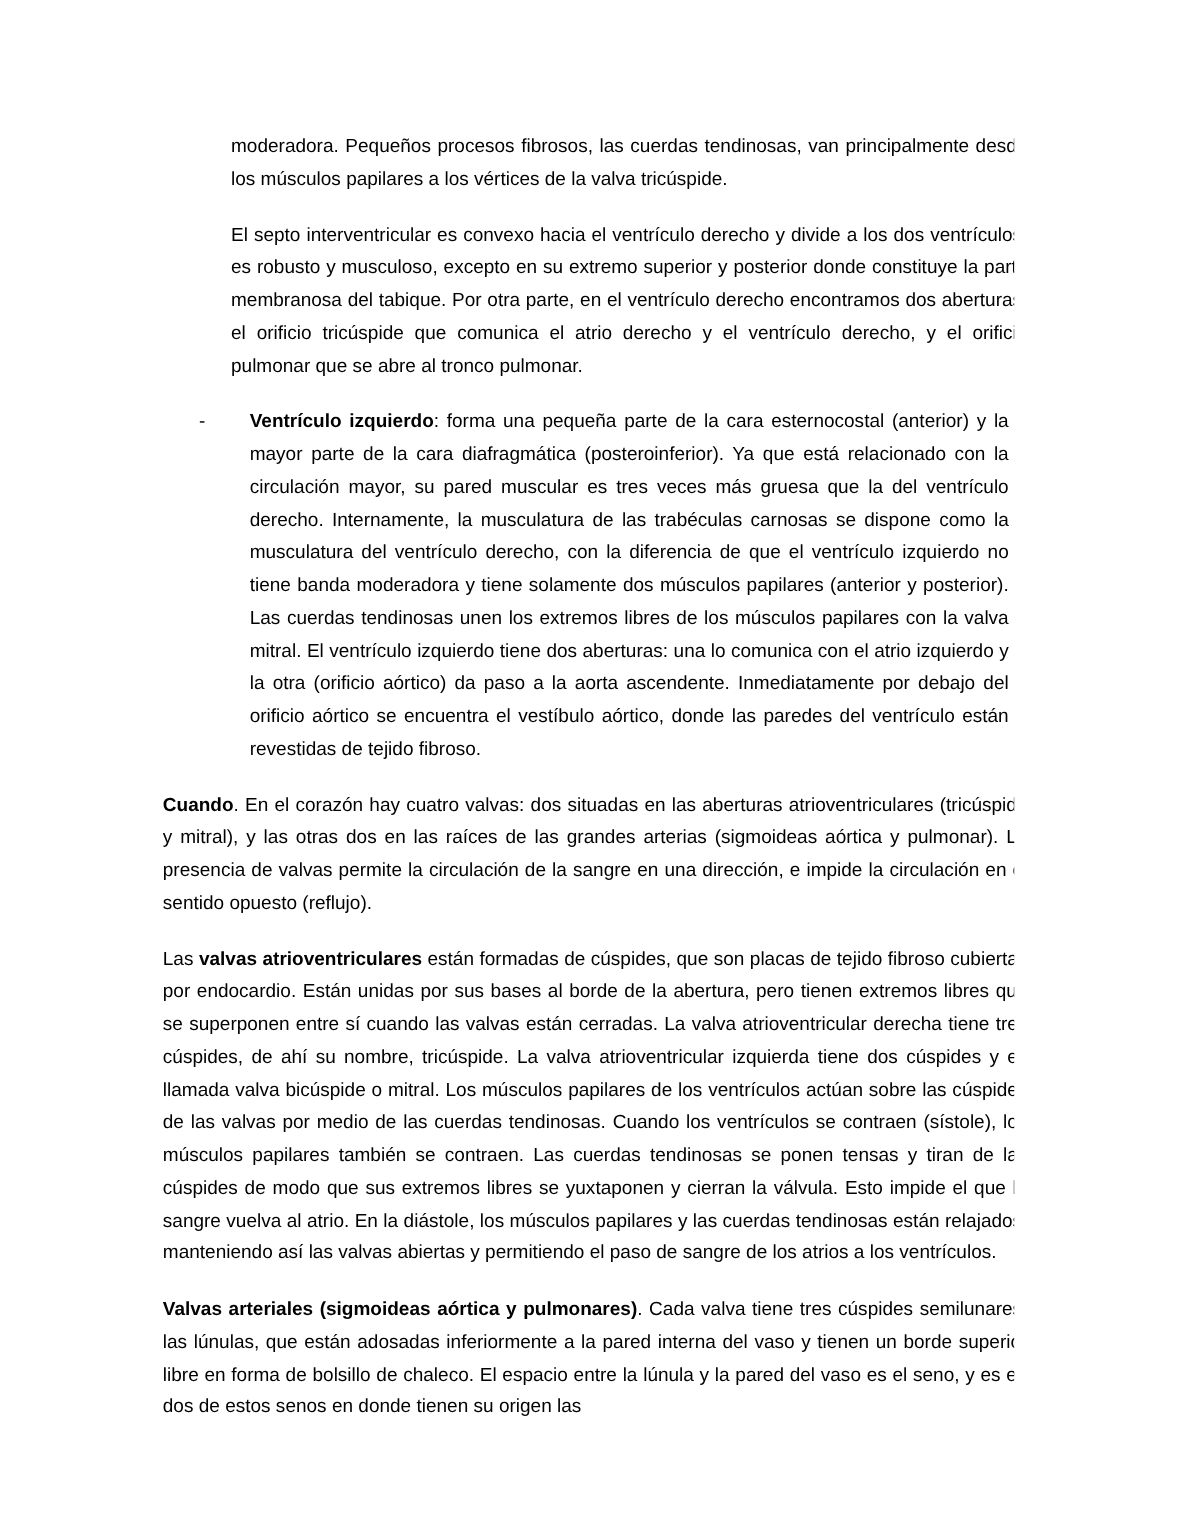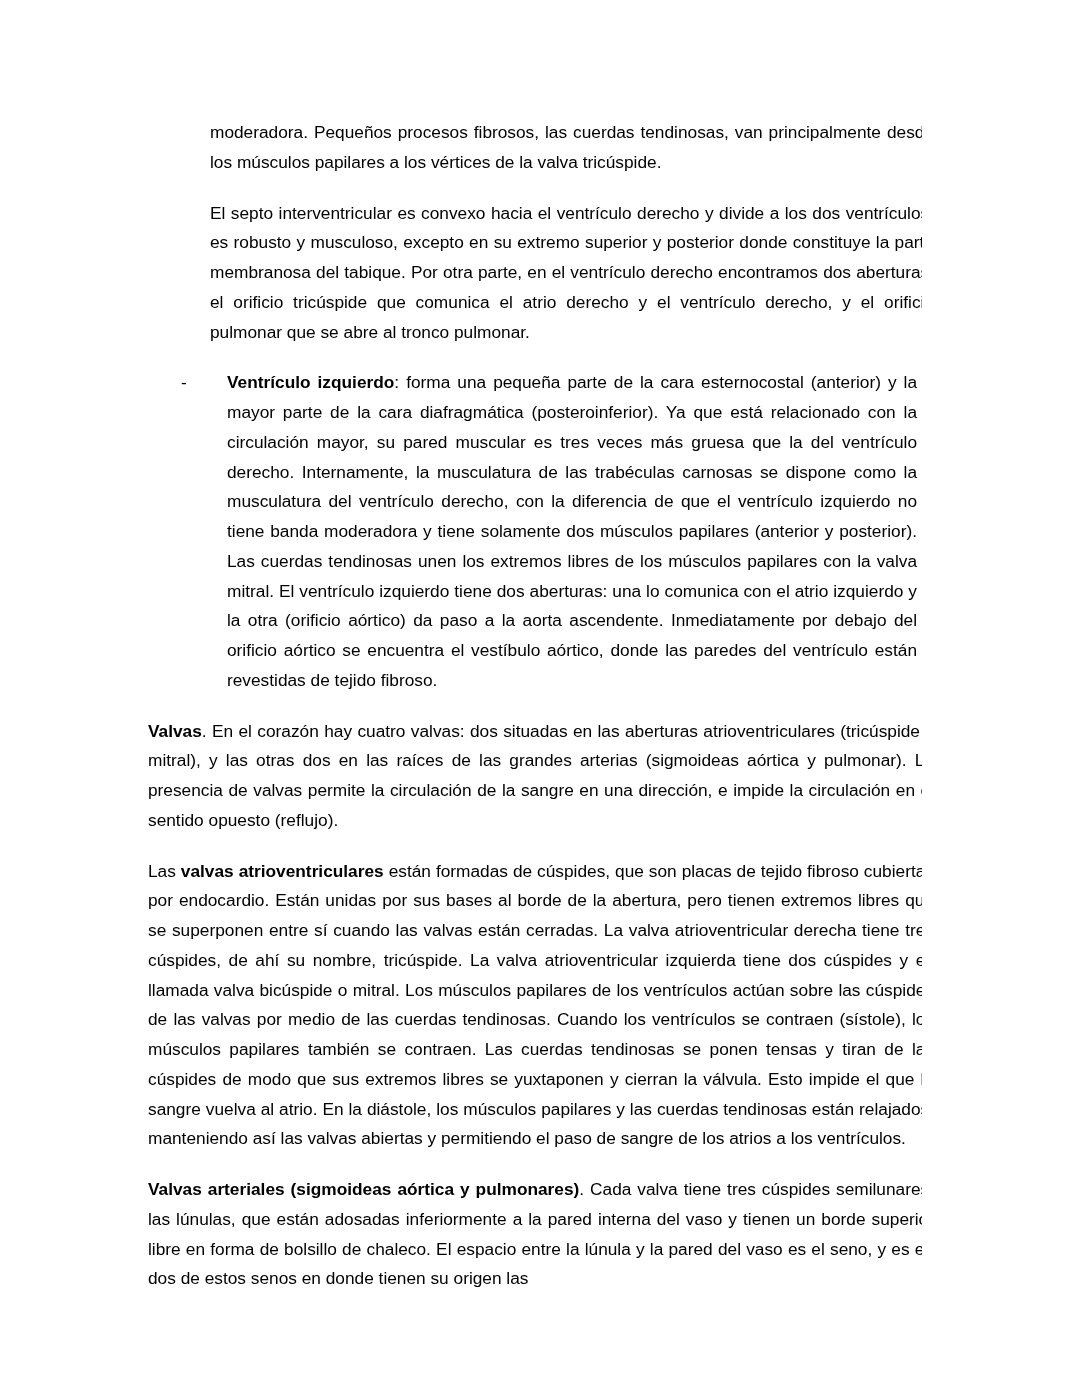--- a/index.html
+++ b/index.html
@@ -73,21 +73,21 @@
 
     <p class="indent">moderadora. Pequeños procesos fibrosos, las cuerdas tendinosas, van principalmente desde los músculos papilares a los vértices de la valva tricúspide.</p>
 
     <p class="indent">El septo interventricular es convexo hacia el ventrículo derecho y divide a los dos ventrículos; es robusto y musculoso, excepto en su extremo superior y posterior donde constituye la parte membranosa del tabique. Por otra parte, en el ventrículo derecho encontramos dos aberturas: el orificio tricúspide que comunica el atrio derecho y el ventrículo derecho, y el orificio pulmonar que se abre al tronco pulmonar.</p>
 
     <div class="bullet-block">
       <span class="dash">-</span>
       <p class="body"><b>Ventrículo izquierdo</b><span>: forma una pequeña parte de la cara esternocostal (anterior) y la mayor parte de la cara diafragmática (posteroinferior). Ya que está relacionado con la circulación mayor, su pared muscular es tres veces más gruesa que la del ventrículo derecho. Internamente, la musculatura de las trabéculas carnosas se dispone como la musculatura del ventrículo derecho, con la diferencia de que el ventrículo izquierdo no tiene banda moderadora y tiene solamente dos músculos papilares (anterior y posterior). Las cuerdas tendinosas unen los extremos libres de los músculos papilares con la valva mitral. El ventrículo izquierdo tiene dos aberturas: una lo comunica con el atrio izquierdo y la otra (orificio aórtico) da paso a la aorta ascendente. Inmediatamente por debajo del orificio aórtico se encuentra el vestíbulo aórtico, donde las paredes del ventrículo están revestidas de tejido fibroso.</span></p>
     </div>
 
-    <p><b>Valvas</b><span>. En el corazón hay cuatro valvas: dos situadas en las aberturas atrioventriculares (tricúspide y mitral), y las otras dos en las raíces de las grandes arterias (sigmoideas aórtica y pulmonar). La presencia de valvas permite la circulación de la sangre en una dirección, e impide la circulación en el sentido opuesto (reflujo).</span></p>
+    <p><b>Cuando</b><span>. En el corazón hay cuatro valvas: dos situadas en las aberturas atrioventriculares (tricúspide y mitral), y las otras dos en las raíces de las grandes arterias (sigmoideas aórtica y pulmonar). La presencia de valvas permite la circulación de la sangre en una dirección, e impide la circulación en el sentido opuesto (reflujo).</span></p>
 
     <p><span>Las </span><b>valvas atrioventriculares</b><span> están formadas de cúspides, que son placas de tejido fibroso cubiertas por endocardio. Están unidas por sus bases al borde de la abertura, pero tienen extremos libres que se superponen entre sí cuando las valvas están cerradas. La valva atrioventricular derecha tiene tres cúspides, de ahí su nombre, tricúspide. La valva atrioventricular izquierda tiene dos cúspides y es llamada valva bicúspide o mitral. Los músculos papilares de los ventrículos actúan sobre las cúspides de las valvas por medio de las cuerdas tendinosas. Cuando los ventrículos se contraen (sístole), los músculos papilares también se contraen. Las cuerdas tendinosas se ponen tensas y tiran de las cúspides de modo que sus extremos libres se yuxtaponen y cierran la válvula. Esto impide el que la sangre vuelva al atrio. En la diástole, los músculos papilares y las cuerdas tendinosas están relajados, manteniendo así las valvas abiertas y permitiendo el paso de sangre de los atrios a los ventrículos.</span></p>
 
     <p><b>Valvas arteriales (sigmoideas aórtica y pulmonares)</b><span>. Cada valva tiene tres cúspides semilunares, las lúnulas, que están adosadas inferiormente a la pared interna del vaso y tienen un borde superior libre en forma de bolsillo de chaleco. El espacio entre la lúnula y la pared del vaso es el seno, y es en dos de estos senos en donde tienen su origen las</span></p>
 
   </div>
 
   <div class="page-number">12</div>
 </div>
 

